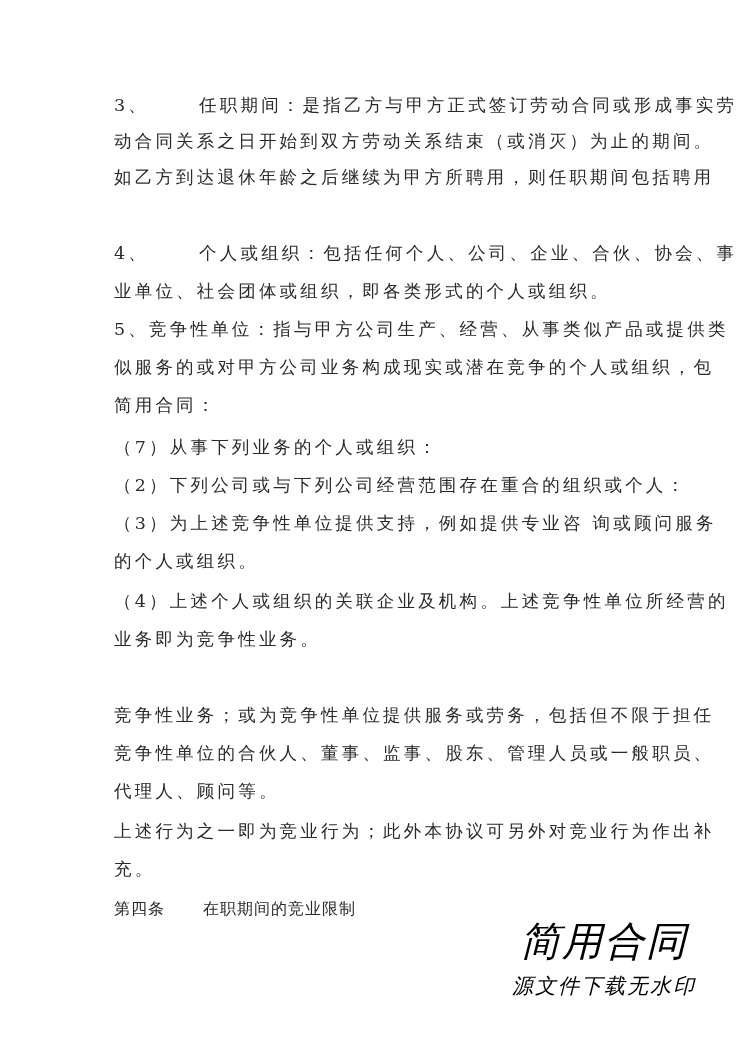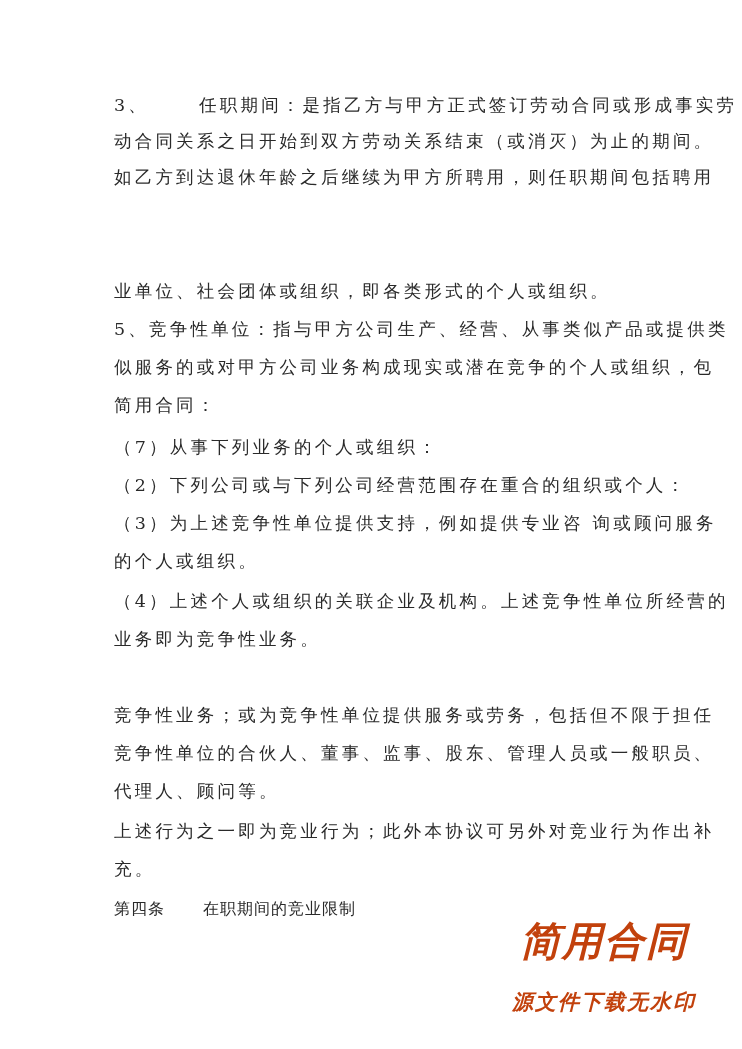--- a/index.html
+++ b/index.html
@@ -5,35 +5,36 @@
   html, body { margin: 0; padding: 0; background: #ffffff; }
   body { width: 742px; height: 1049px; position: relative; overflow: hidden;
          font-family: "DejaVu Serif", "Liberation Serif", serif; color: #2a2a2a; }
   .page { position: absolute; left: 0; top: 0; width: 742px; height: 816px; background: #fff; }
   .line { position: absolute; left: 114px; font-size: 17.5px; letter-spacing: 3.2px;
           white-space: nowrap; line-height: 22px; }
   .num-gap { display: inline-block; width: 50px; }
   .heading { font-family: "DejaVu Sans", "Liberation Sans", sans-serif; font-weight: normal;
              font-size: 16px; letter-spacing: 1px; }
   .heading .gap { display: inline-block; width: 38px; }
-  .watermark { position: absolute; left: 512px; top: 918px; color: #c2410c;
-               font-family: "DejaVu Sans", "Liberation Sans", sans-serif; font-weight: bold;
+  .watermark { position: absolute; left: 512px; top: 918px; color: #000000;
+               font-family: "DejaVu Sans", "Liberation Sans", sans-serif; font-weight: normal;
                font-style: italic; text-align: center; }
   .wm-title { font-size: 40px; letter-spacing: 2px; line-height: 46px; }
-  .wm-sub { font-size: 21px; letter-spacing: 2px; margin-top: 24px; }
+  .wm-sub { font-size: 21px; letter-spacing: 2px; margin-top: 8px; }
 </style>
 </head>
 <body>
 
 <div class="page">
 
   <div class="line" style="top:94px"><span>3、</span><span class="num-gap"></span><span>任职期间：是指乙方与甲方正式签订劳动合同或形成事实劳</span></div>
   <div class="line" style="top:130px">动合同关系之日开始到双方劳动关系结束（或消灭）为止的期间。</div>
   <div class="line" style="top:166px">如乙方到达退休年龄之后继续为甲方所聘用，则任职期间包括聘用</div>
 
+  <div class="line" style="top:242px"><span>4、</span><span class="num-gap"></span><span>个人或组织：包括任何个人、公司、企业、合伙、协会、事</span></div>
   <div class="line" style="top:280px">业单位、社会团体或组织，即各类形式的个人或组织。</div>
 
   <div class="line" style="top:318px">5、竞争性单位：指与甲方公司生产、经营、从事类似产品或提供类</div>
   <div class="line" style="top:356px">似服务的或对甲方公司业务构成现实或潜在竞争的个人或组织，包</div>
   <div class="line" style="top:394px">简用合同：</div>
 
   <div class="line" style="top:436px">（7）从事下列业务的个人或组织：</div>
   <div class="line" style="top:474px">（2）下列公司或与下列公司经营范围存在重合的组织或个人：</div>
   <div class="line" style="top:512px">（3）为上述竞争性单位提供支持，例如提供专业咨 询或顾问服务</div>
   <div class="line" style="top:550px">的个人或组织。</div>

